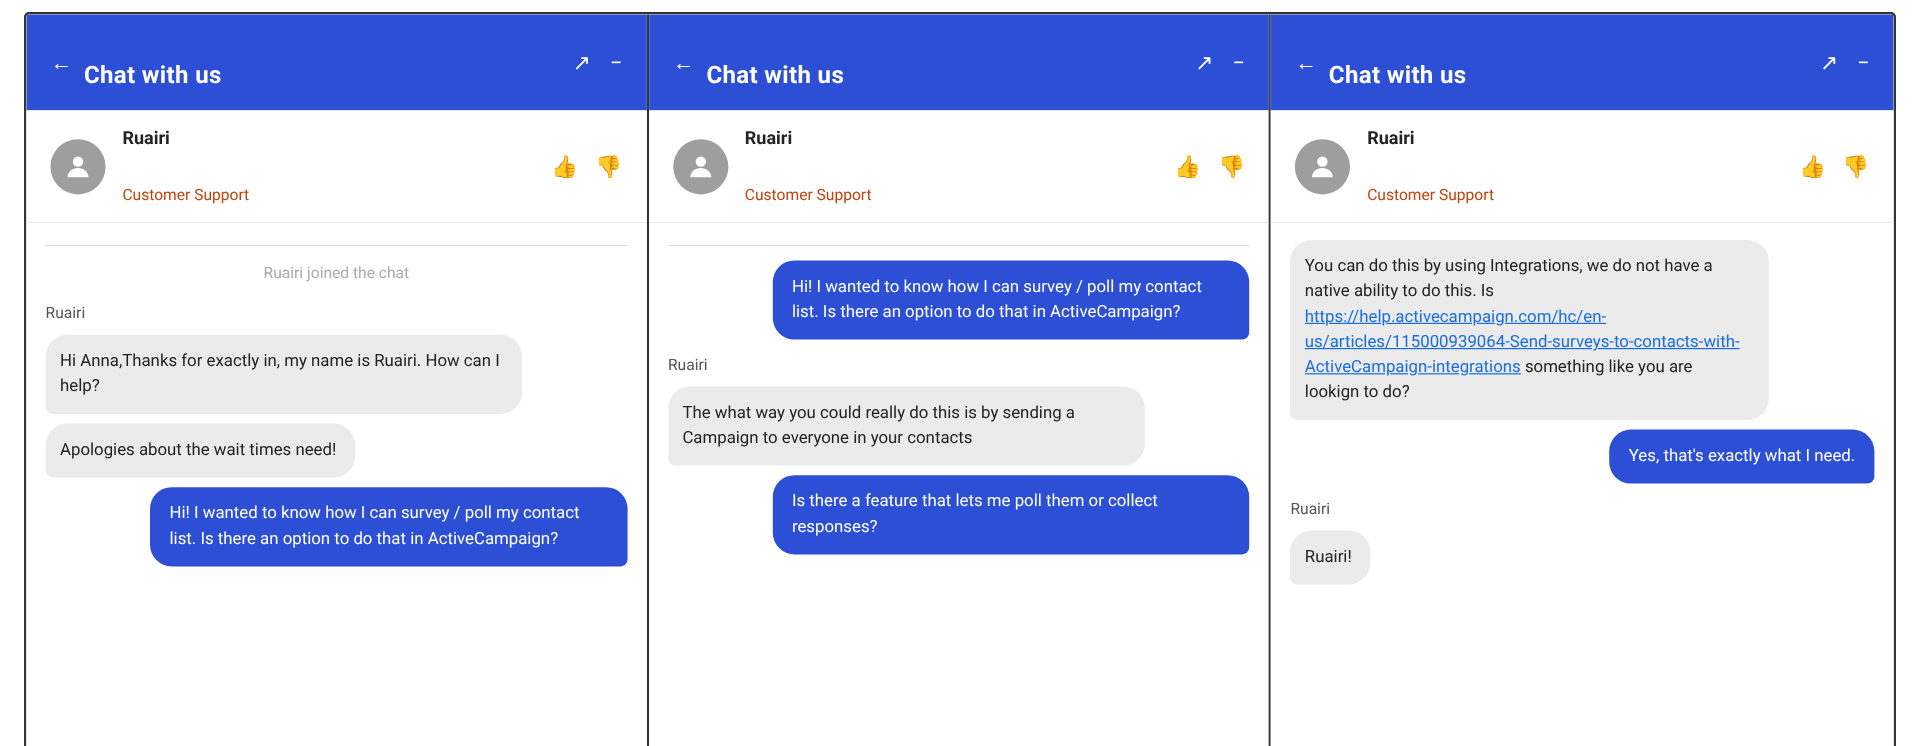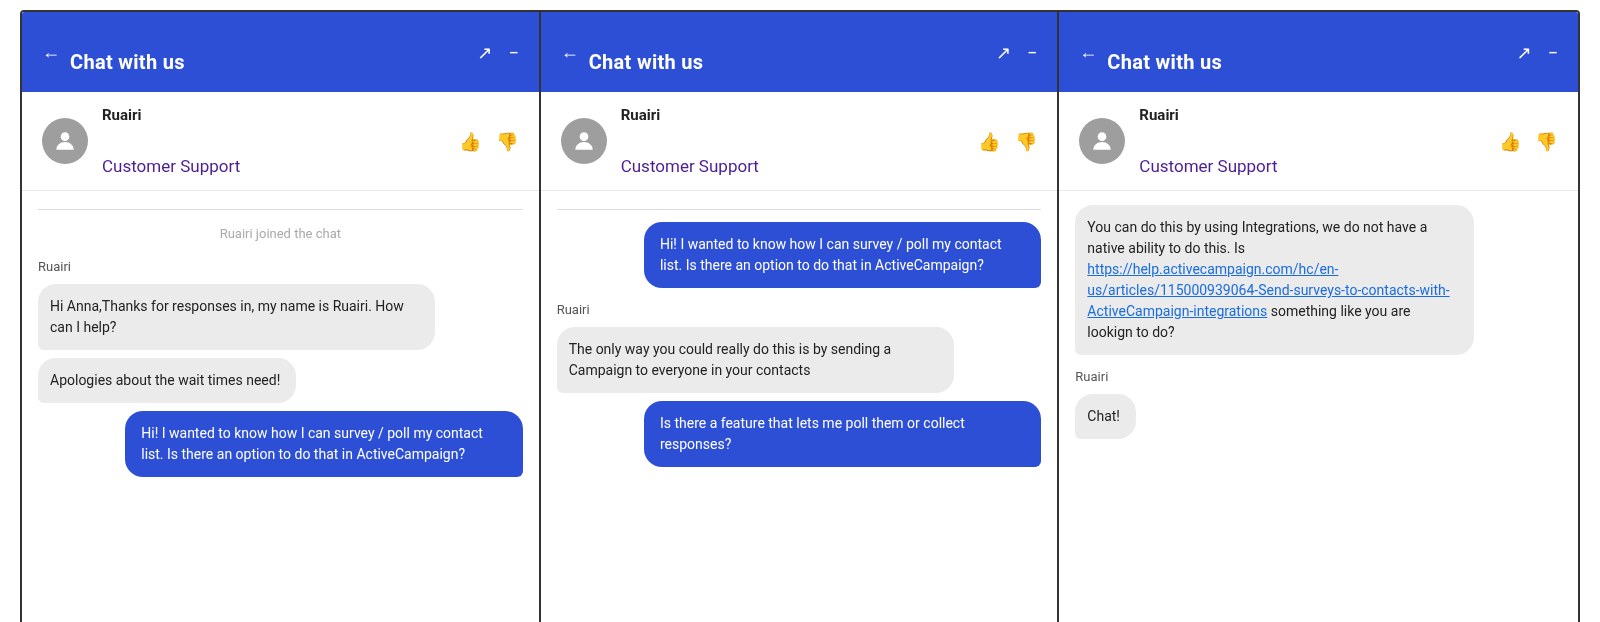--- a/index.html
+++ b/index.html
@@ -83,22 +83,22 @@
     }
     .agent-info {
       flex: 1;
     }
     .agent-name {
       font-weight: 700;
       font-size: 15px;
       color: #222;
     }
     .agent-role {
-      font-size: 17px;
-      color: #4c1d95;
+      font-size: 13px;
+      color: #c2410c;
       margin-top: 32px;
     }
     .agent-actions {
       display: flex;
       gap: 14px;
     }
     .thumb-icon {
       font-size: 18px;
       color: #aaa;
       cursor: pointer;
@@ -204,21 +204,21 @@
       <div class="agent-actions">
         <span class="thumb-icon">👍</span>
         <span class="thumb-icon">👎</span>
       </div>
     </div>
     <div class="chat-body-container">
       <div class="chat-body">
         <hr class="divider-line">
         <div class="system-msg">Ruairi joined the chat</div>
         <div class="sender-label">Ruairi</div>
-        <div class="bubble bubble-agent">Hi Anna,Thanks for responses in, my name is Ruairi. How can I help?</div>
+        <div class="bubble bubble-agent">Hi Anna,Thanks for exactly in, my name is Ruairi. How can I help?</div>
         <div class="bubble bubble-agent">Apologies about the wait times need!</div>
         <div class="bubble-user-wrapper">
           <span class="check-mark">✓</span>
           <div class="bubble bubble-user">Hi! I wanted to know how I can survey / poll my contact list. Is there an option to do that in ActiveCampaign?</div>
         </div>
       </div>
     </div>
   </div>
 
   <div class="chat-window">
@@ -249,21 +249,21 @@
       </div>
     </div>
     <div class="chat-body-container">
       <div class="chat-body">
         <hr class="divider-line">
         <div class="bubble-user-wrapper">
           <span class="check-mark">✓</span>
           <div class="bubble bubble-user">Hi! I wanted to know how I can survey / poll my contact list. Is there an option to do that in ActiveCampaign?</div>
         </div>
         <div class="sender-label">Ruairi</div>
-        <div class="bubble bubble-agent">The only way you could really do this is by sending a Campaign to everyone in your contacts</div>
+        <div class="bubble bubble-agent">The what way you could really do this is by sending a Campaign to everyone in your contacts</div>
         <div class="bubble-user-wrapper">
           <span class="check-mark">✓</span>
           <div class="bubble bubble-user">Is there a feature that lets me poll them or collect responses?</div>
         </div>
       </div>
     </div>
   </div>
 
   <div class="chat-window">
     <div class="chat-header">
@@ -290,18 +290,22 @@
       <div class="agent-actions">
         <span class="thumb-icon">👍</span>
         <span class="thumb-icon">👎</span>
       </div>
     </div>
     <div class="chat-body-container">
       <div class="chat-body">
         <div class="bubble bubble-agent">
           You can do this by using Integrations, we do not have a native ability to do this. Is <a href="#">https://help.activecampaign.com/hc/en-us/articles/115000939064-Send-surveys-to-contacts-with-ActiveCampaign-integrations</a> something like you are lookign to do?
         </div>
+        <div class="bubble-user-wrapper">
+          <span class="check-mark">✓</span>
+          <div class="bubble bubble-user">Yes, that's exactly what I need.</div>
+        </div>
         <div class="sender-label">Ruairi</div>
-        <div class="bubble bubble-agent" style="max-width: 30%; font-size: 14px;">Chat!</div>
+        <div class="bubble bubble-agent" style="max-width: 30%; font-size: 14px;">Ruairi!</div>
       </div>
     </div>
   </div>
 </div>
 
 </body></html>

